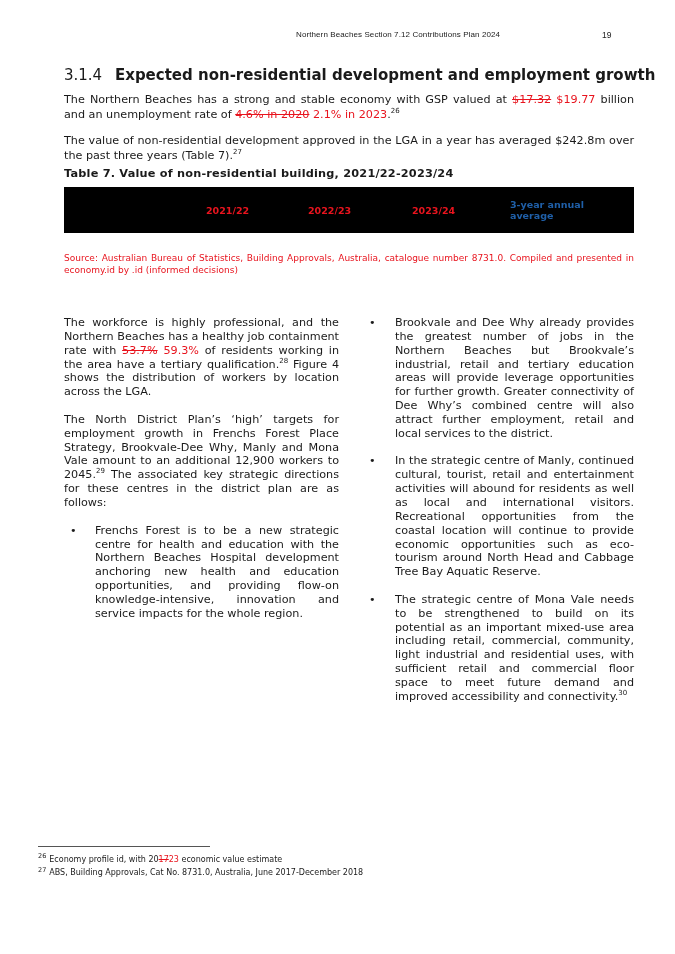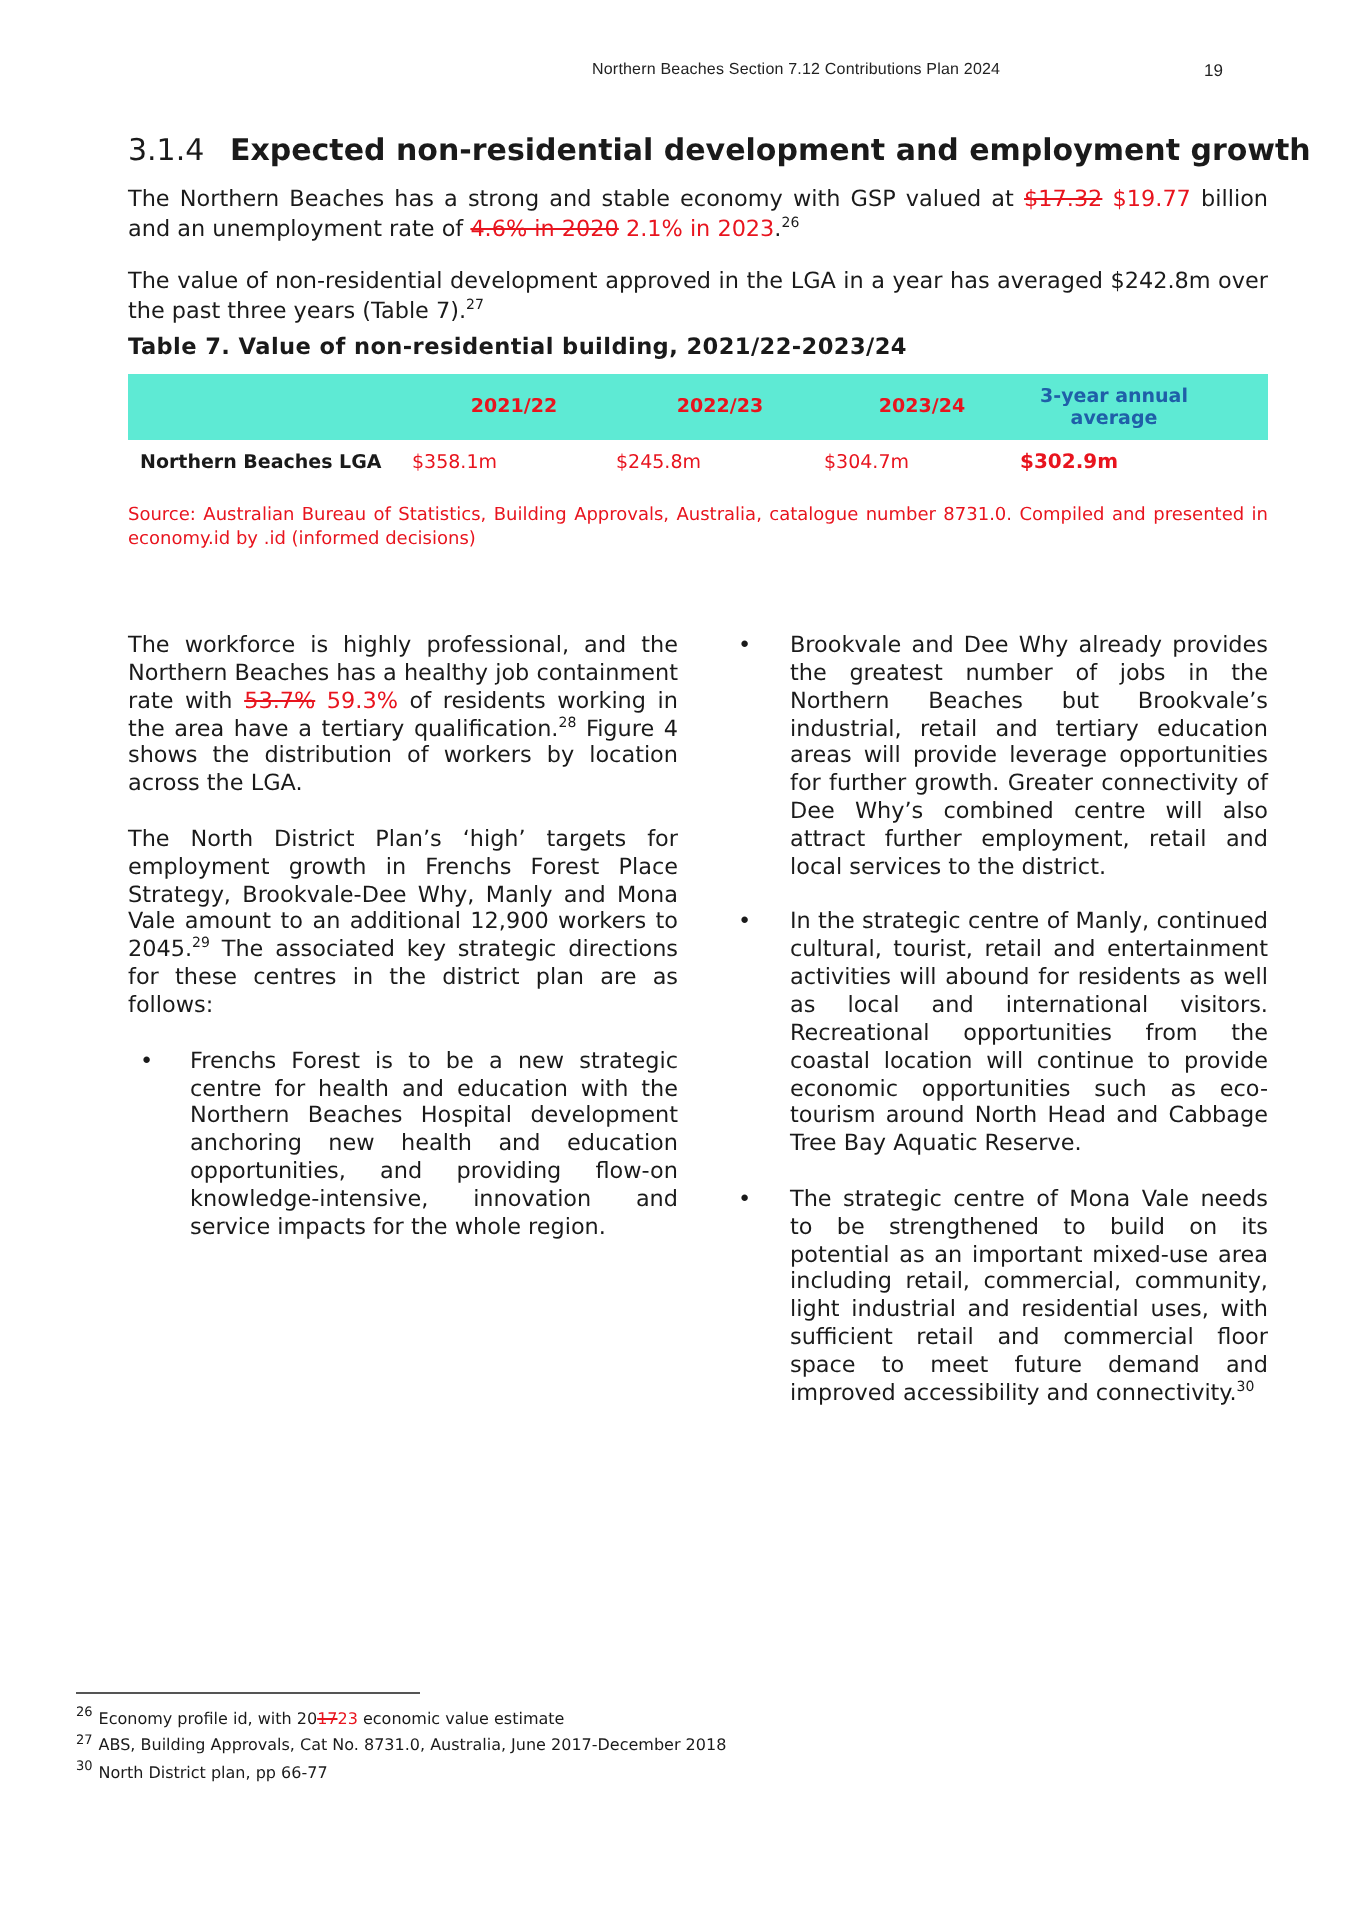--- a/index.html
+++ b/index.html
@@ -11,21 +11,21 @@
       font-size: 8.5px; color: #222; }
     .section-heading { position: absolute; top: 66px; left: 64px; font-size: 15px; }
     .section-heading .num { font-weight: normal; margin-right: 8px; }
     .section-heading .title { font-weight: bold; }
     .para { position: absolute; left: 64px; width: 570px; font-size: 11.2px; line-height: 15px; text-align: justify; }
     .strike { color: #e8141e; text-decoration: line-through; }
     .red { color: #e8141e; }
     sup { font-size: 7px; line-height: 0; vertical-align: super; }
     .table-caption { position: absolute; top: 167px; left: 64px; font-size: 11.3px; font-weight: bold; letter-spacing: 0.2px; }
     .data-table { position: absolute; top: 187px; left: 64px; width: 570px; border-collapse: collapse; }
-    .data-table th { background: #5eead4; height: 33px; font-size: 9.5px; font-weight: bold; text-align: center; vertical-align: middle; padding: 0; }
+    .data-table th { background: #000000; height: 46px; font-size: 9.5px; font-weight: bold; text-align: left; vertical-align: middle; padding: 0; }
     .data-table th.yr { color: #e8141e; }
     .data-table th.avg { color: #1f5fa8; line-height: 11px; }
     .data-table td { height: 22px; font-size: 9.5px; padding: 0; vertical-align: middle; }
     .data-table td.label { font-weight: bold; color: #1a1a1a; padding-left: 6px; }
     .data-table td.val { color: #e8141e; }
     .data-table td.avgval { color: #e8141e; font-weight: bold; font-size: 10px; }
     .source { position: absolute; top: 253px; left: 64px; width: 570px; font-size: 9px; line-height: 11.5px; color: #e8141e; text-align: justify; }
     .col { position: absolute; font-size: 11.2px; line-height: 13.85px; text-align: justify; }
     .col-left { left: 64px; width: 275px; top: 316px; }
     .col-right { left: 363px; width: 271px; top: 316px; }
@@ -68,27 +68,20 @@
       <col style="width:124px">
   </colgroup>
   <tbody>
       <tr>
     <th></th>
     <th class="yr">2021/22</th>
     <th class="yr">2022/23</th>
     <th class="yr">2023/24</th>
     <th class="avg" style="padding-right:30px;">3-year annual average</th>
   </tr>
-  <tr>
-    <td class="label">Northern Beaches LGA</td>
-    <td class="val">$358.1m</td>
-    <td class="val">$245.8m</td>
-    <td class="val">$304.7m</td>
-    <td class="avgval">$302.9m</td>
-  </tr>
 </tbody>
   </table>
 
 <div class="source">Source: Australian Bureau of Statistics, Building Approvals, Australia, catalogue number 8731.0. Compiled and presented in economy.id by .id (informed decisions)</div>
 
 <div class="col col-left">
   <p><span>The workforce is highly professional, and the Northern Beaches has a healthy job containment rate with </span><span class="strike">53.7%</span><span class="red"> 59.3%</span><span> of residents working in the area have a tertiary qualification.</span><sup>28</sup><span> Figure 4 shows the distribution of workers by location across the LGA.</span></p>
   <p><span>The North District Plan’s ‘high’ targets for employment growth in Frenchs Forest Place Strategy, Brookvale-Dee Why, Manly and Mona Vale amount to an additional 12,900 workers to 2045.</span><sup>29</sup><span> The associated key strategic directions for these centres in the district plan are as follows:</span></p>
   <ul>
     <li><span class="bullet">•</span><span>Frenchs Forest is to be a new strategic centre for health and education with the Northern Beaches Hospital development anchoring new health and education opportunities, and providing flow-on knowledge-intensive, innovation and service impacts for the whole region.</span></li>
@@ -100,14 +93,13 @@
     <li><span class="bullet">•</span><span>Brookvale and Dee Why already provides the greatest number of jobs in the Northern Beaches but Brookvale’s industrial, retail and tertiary education areas will provide leverage opportunities for further growth. Greater connectivity of Dee Why’s combined centre will also attract further employment, retail and local services to the district.</span></li>
     <li><span class="bullet">•</span><span>In the strategic centre of Manly, continued cultural, tourist, retail and entertainment activities will abound for residents as well as local and international visitors. Recreational opportunities from the coastal location will continue to provide economic opportunities such as eco-tourism around North Head and Cabbage Tree Bay Aquatic Reserve.</span></li>
     <li><span class="bullet">•</span><span>The strategic centre of Mona Vale needs to be strengthened to build on its potential as an important mixed-use area including retail, commercial, community, light industrial and residential uses, with sufficient retail and commercial floor space to meet future demand and improved accessibility and connectivity.</span><sup>30</sup></li>
   </ul>
 </div>
 
 <div class="footnote-rule"></div>
 <div class="footnotes">
   <div><sup>26</sup><span>Economy profile id, with 20</span><span class="strike">17</span><span class="red">23</span><span> economic value estimate</span></div>
   <div><sup>27</sup><span>ABS, Building Approvals, Cat No. 8731.0, Australia, June 2017-December 2018</span></div>
-  <div><sup>30</sup><span>North District plan, pp 66-77</span></div>
 </div>
 
 </body></html>

